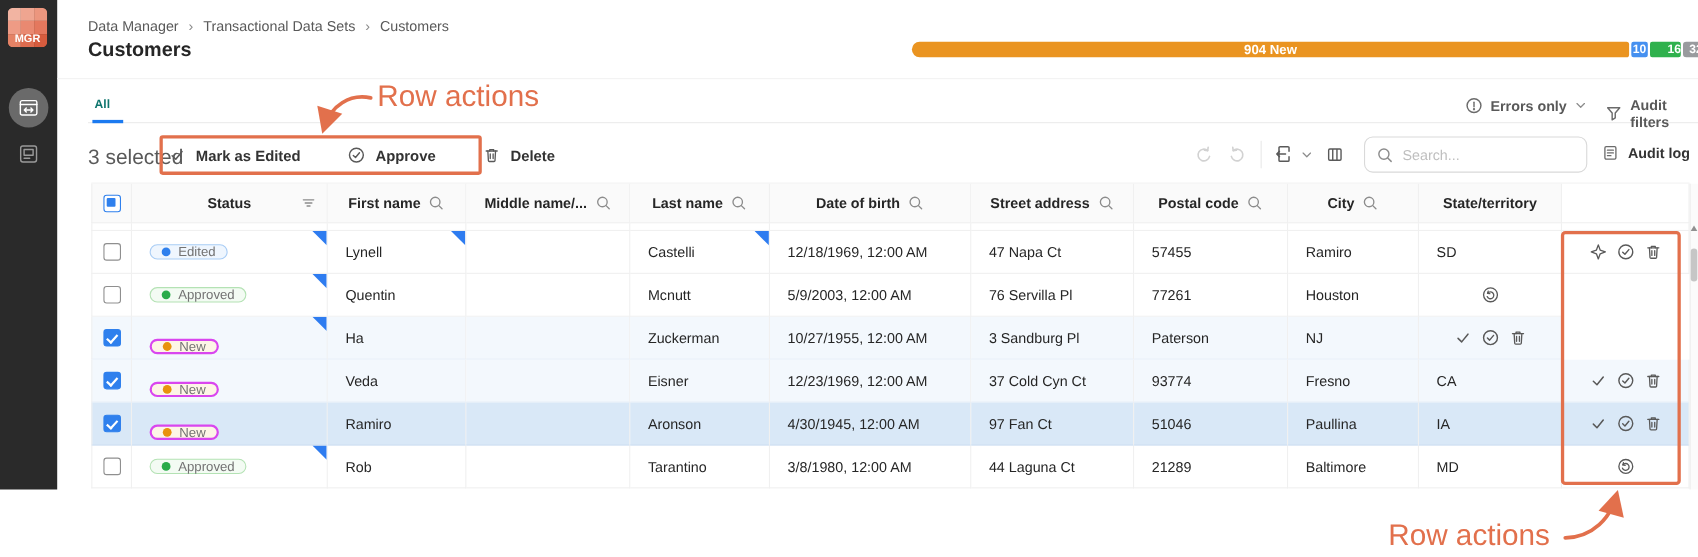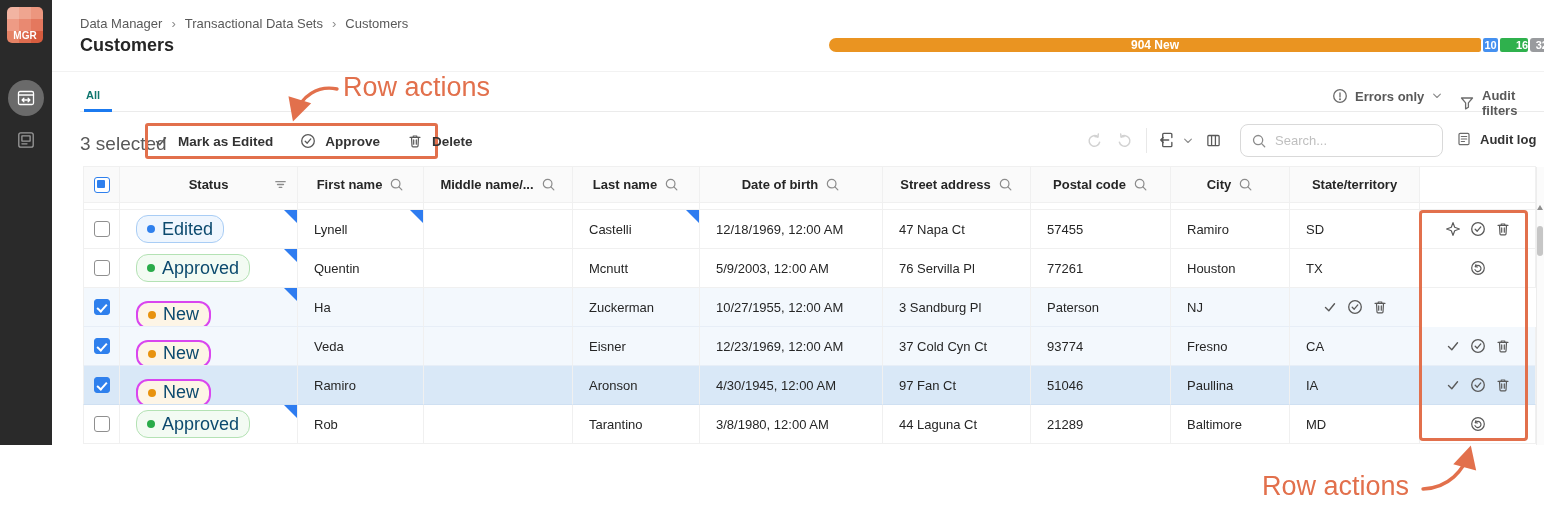--- a/index.html
+++ b/index.html
@@ -36,21 +36,21 @@
   .view-ctl { position:absolute; top:88px; display:flex; align-items:center; gap:7px;
               font-size:13px; font-weight:600; color:#595959; cursor:pointer; }
   .vc-errors { left:1332px; } .vc-audit { left:1459px; }
   .icx { width:16px; height:16px; color:#6b6b6b; flex:0 0 auto; }
   .icx-sm { width:12px; height:12px; color:#8c8c8c; }
 
   
   .selected-count { position:absolute; left:80px; top:133px; font-size:19px; color:#595959; }
   .bulk-box { position:absolute; left:145px; top:123px; width:293px; height:36px;
               border:3px solid #e2704c; border-radius:3px; }
-  .bulk-actions { position:absolute; left:153px; top:124px; height:34px; display:flex; align-items:center; gap:27px; }
+  .bulk-actions { position:absolute; left:153px; top:124px; height:34px; display:flex; align-items:center; gap:43px; }
   .btn { display:flex; align-items:center; gap:9px; font-size:13.5px; font-weight:600; color:#333; cursor:pointer; white-space:nowrap; }
   .btn .icx { color:#595959; }
 
   .tb-ic { position:absolute; top:132px; width:17px; height:17px; color:#595959; cursor:pointer; }
   .tb-ic.disabled { color:#d2d2d2; }
   .tb-divider { position:absolute; left:1146px; top:128px; width:1px; height:25px; background:#e8e8e8; }
   .search-box { position:absolute; left:1240px; top:124px; width:203px; height:33px; background:#fff;
                 border:1px solid #d9d9d9; border-radius:8px; display:flex; align-items:center; padding:0 10px; gap:8px; }
   .search-box input { border:none; outline:none; font-size:13px; color:#262626; width:150px;
                       font-family:"Liberation Sans",sans-serif; background:transparent; }
@@ -72,22 +72,22 @@
   .sliver .td { height:7px; border-bottom:1px solid #f0f0f0; }
   .row .td { height:39px; padding-left:16px; }
   .row .td.c-check { padding-left:0; justify-content:center; }
   .row .td.c-actions { padding-left:0; justify-content:center; gap:9px; }
   .row.sel .td { background:#f3f8fd; border-bottom-color:#e7eef7; }
   .row.sel2 .td { background:#d9e8f7; border-bottom-color:#cfe0f2; }
 
   .dirty { position:absolute; top:0; right:0; width:0; height:0;
            border-top:13px solid #2e7cf0; border-left:13px solid transparent; }
 
-  .badge { display:inline-flex; align-items:center; gap:7px; height:28px; padding:0 10px;
-           border-radius:12px; font-size:18px; color:#0c4a6e; background:#fff; }
+  .badge { display:inline-flex; align-items:center; gap:7px; height:14px; padding:0 10px;
+           border-radius:12px; font-size:12px; color:#737373; background:#fff; }
   .b-edited   { background:#eff6fe; border:1px solid #a9cdf5; }
   .b-approved { background:#f3fbf3; border:1px solid #b4e2b4; }
   .b-new      { background:#fdf5e6; border:2px solid #d946ef;margin-top:15px; }
   .dot { width:8px; height:8px; border-radius:50%; }
   .b-edited .dot { background:#2f80ed; } .b-approved .dot { background:#2aab4a; } .b-new .dot { background:#e8920d; }
 
   .cb { width:16px; height:16px; border:1.5px solid #8f8f8f; border-radius:3px; background:#fff; position:relative; cursor:pointer; }
   .cb.checked { background:#2f80ed; border-color:#2f80ed; }
   .cb.checked::after { content:""; position:absolute; left:4.5px; top:1.5px; width:4px; height:8px;
                        border:solid #fff; border-width:0 2px 2px 0; transform:rotate(42deg); }
@@ -425,21 +425,20 @@
             <span>Approved</span>
           </span>
         </div>
       <div class="td">Quentin</div>
       <div class="td"></div>
       <div class="td">Mcnutt</div>
       <div class="td">5/9/2003, 12:00 AM</div>
       <div class="td">76 Servilla Pl</div>
       <div class="td">77261</div>
       <div class="td">Houston</div>
-      <div class="td">TX</div>
       <div class="td c-actions">
         <svg class="ric">
             <use href="#i-revert"></use>
           </svg>
       </div>
     </div>
 
     <div class="tr row sel">
       <div class="td c-check">
           <span class="cb checked"></span>

